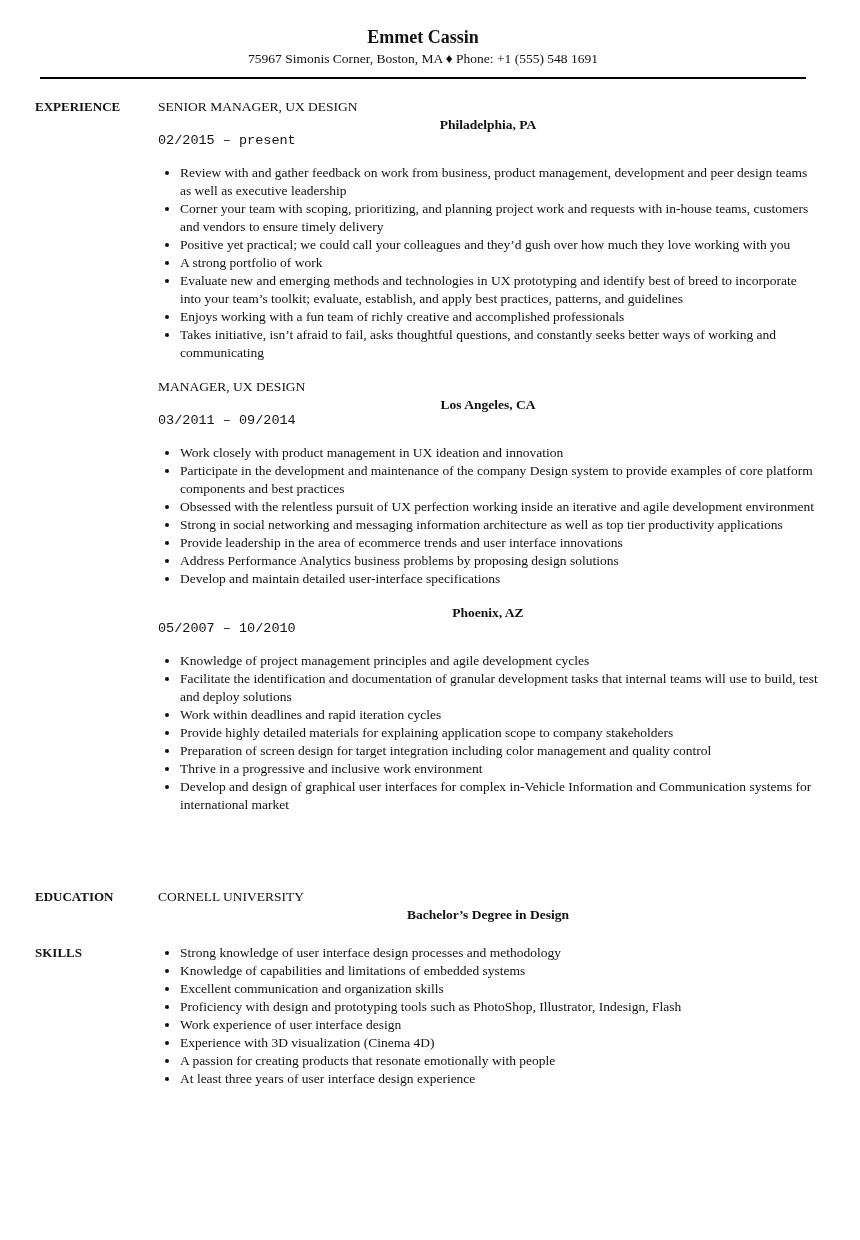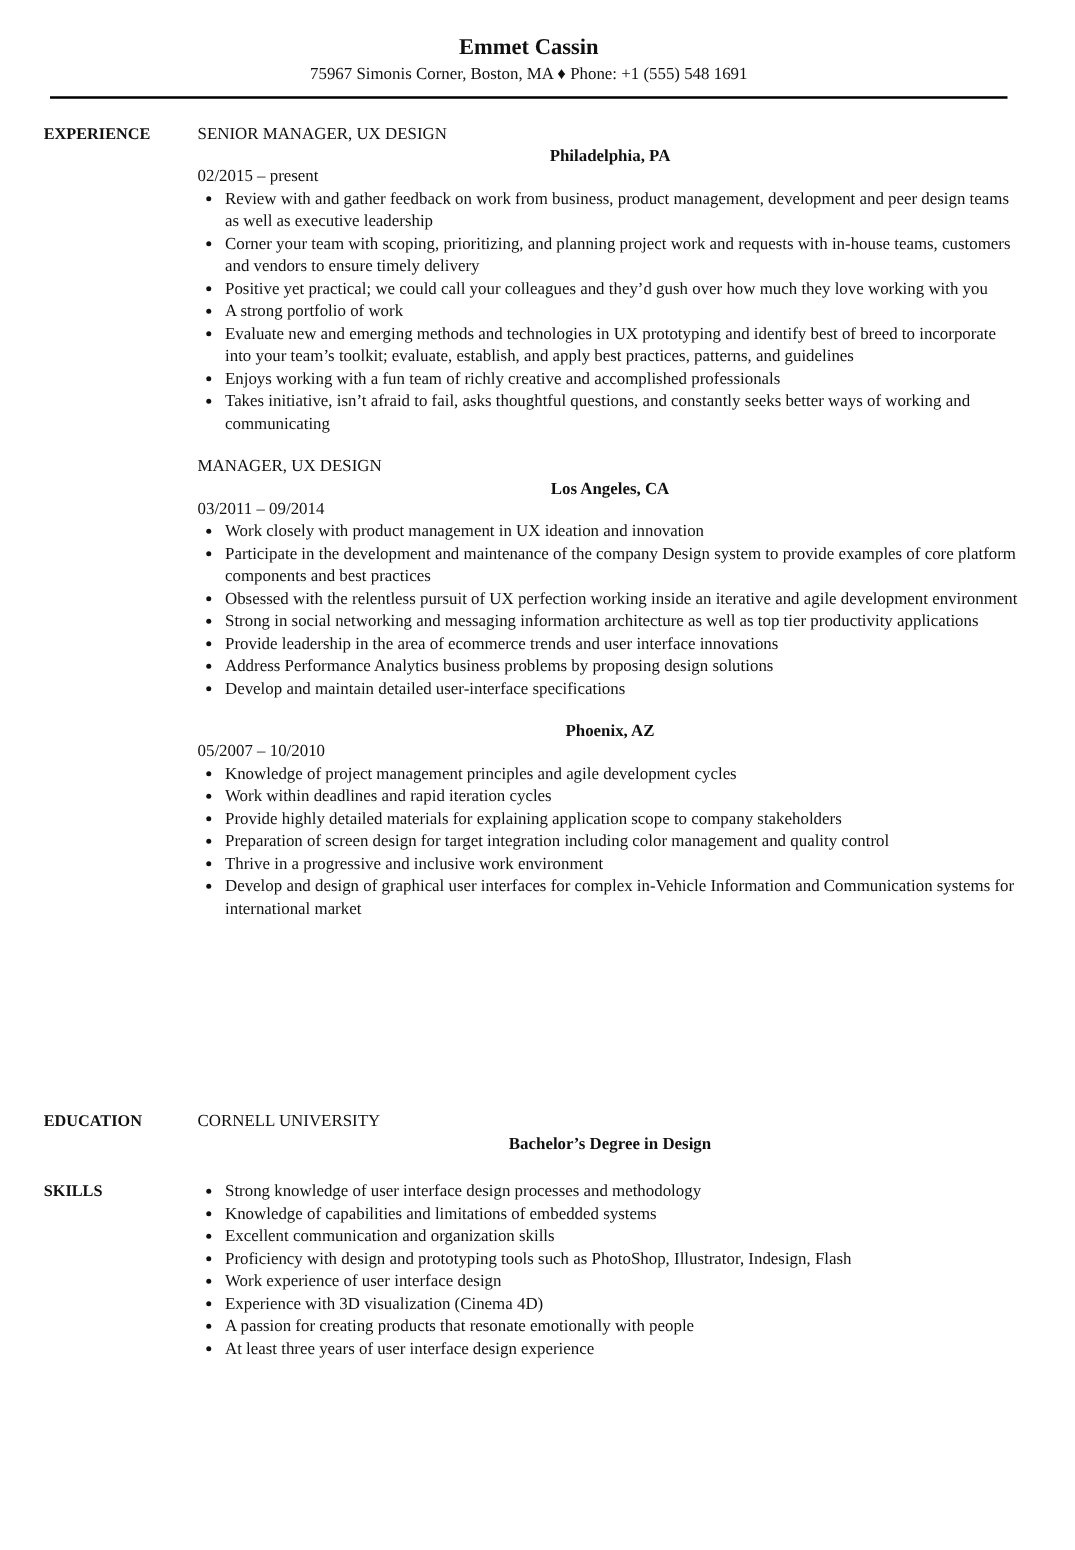--- a/index.html
+++ b/index.html
@@ -22,22 +22,22 @@
   }
   .section { position: absolute; left: 0; width: 860px; }
   .sec-label {
     position: absolute; left: 35px; top: 0;
     font-size: 13px; font-weight: bold; line-height: 18px;
   }
   .sec-body { position: absolute; left: 158px; top: 0; width: 660px; }
   .job { margin-bottom: 16px; }
   .job-title { font-size: 13.5px; font-weight: normal; line-height: 18px; }
   .job-loc { font-size: 13.5px; font-weight: bold; line-height: 17px; text-align: center; }
-  .job-dates { font-size: 13.5px; line-height: 16px; }
-  ul.bullets { list-style: none; margin: 1px 0 0 0; padding: 0; }
+  .job-dates { font-size: 13.5px; line-height: 16px; font-family: Liberation Mono, monospace; }
+  ul.bullets { list-style: none; margin: 15px 0 0 0; padding: 0; }
   ul.bullets li {
     position: relative; padding-left: 22px; font-size: 13.5px; line-height: 18px;
   }
   ul.bullets li::before {
     content: ""; position: absolute; left: 7px; top: 7px;
     width: 4px; height: 4px; background: #111; border-radius: 50%;
   }
 </style>
 </head>
 <body>
@@ -79,20 +79,21 @@
           <li>Address Performance Analytics business problems by proposing design solutions</li>
           <li>Develop and maintain detailed user-interface specifications</li>
         </ul>
       </div>
 
       <div class="job">
         <div class="job-loc">Phoenix, AZ</div>
         <div class="job-dates">05/2007 – 10/2010</div>
         <ul class="bullets">
           <li>Knowledge of project management principles and agile development cycles</li>
+          <li>Facilitate the identification and documentation of granular development tasks that internal teams will use to build, test and deploy solutions</li>
           <li>Work within deadlines and rapid iteration cycles</li>
           <li>Provide highly detailed materials for explaining application scope to company stakeholders</li>
           <li>Preparation of screen design for target integration including color management and quality control</li>
           <li>Thrive in a progressive and inclusive work environment</li>
           <li>Develop and design of graphical user interfaces for complex in-Vehicle Information and Communication systems for international market</li>
         </ul>
       </div>
 
     </div>
   </div>

